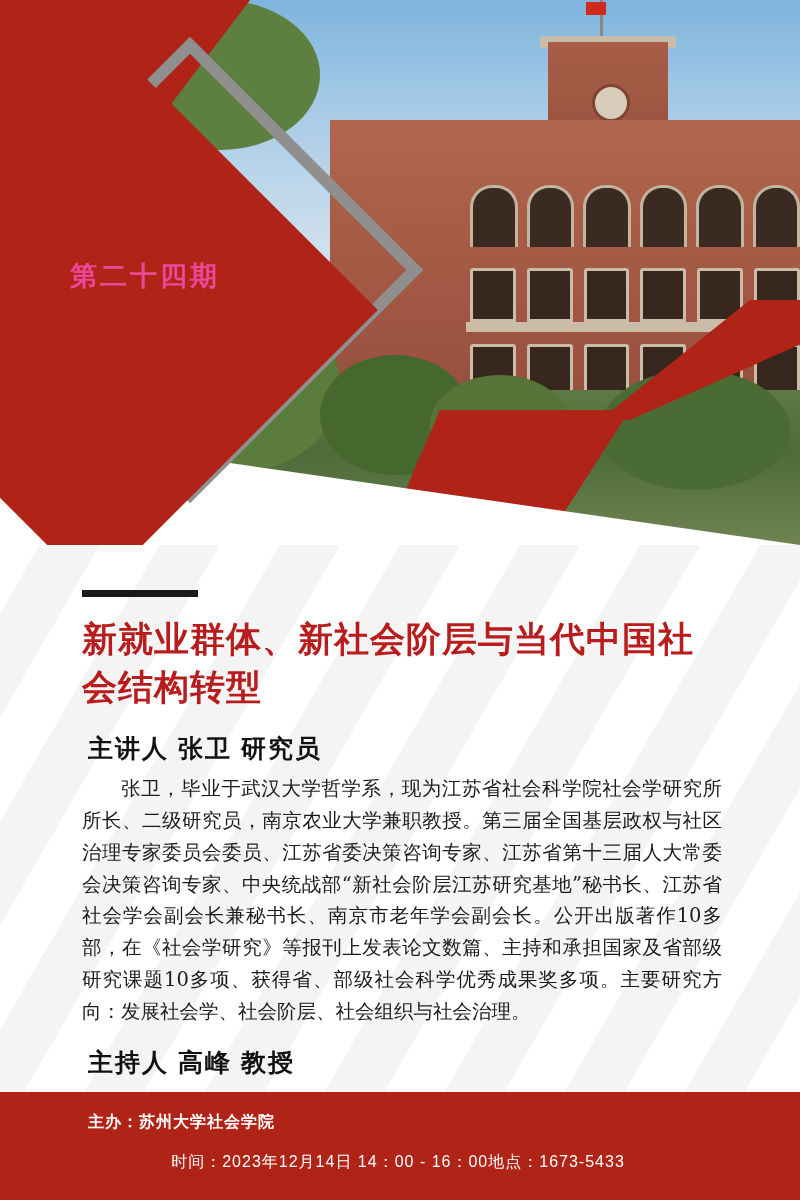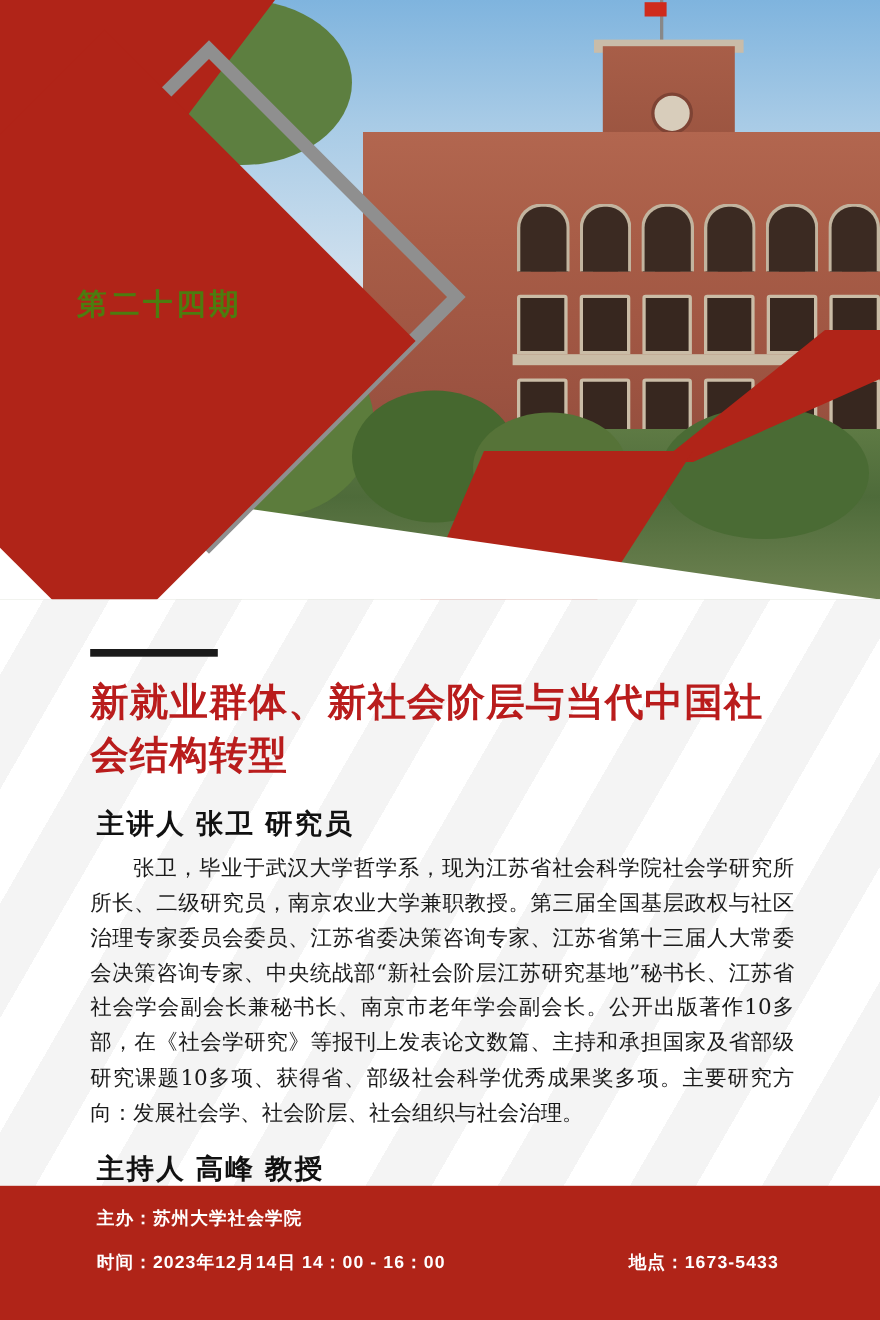--- a/index.html
+++ b/index.html
@@ -196,21 +196,21 @@
   }
   .brand-title {
     color: #ffffff;
     font-size: 46px;
     font-weight: bold;
     letter-spacing: 3px;
     line-height: 1.1;
     margin: 0 0 16px 0;
   }
   .brand-sub {
-    color: #4d7c0f;
+    color: #ec4899;
     font-size: 27px;
     font-weight: bold;
     letter-spacing: 3px;
     margin: 0 0 0 34px;
   }
 
   
   .stripes {
     position: absolute;
     left: 0; top: 545px;
@@ -266,39 +266,39 @@
     font-size: 25px;
     font-weight: bold;
     color: #111111;
     letter-spacing: 2px;
   }
 
   
   .footer {
     position: absolute;
     left: 0; bottom: 0;
-    width: 800px; height: 122px;
+    width: 800px; height: 108px;
     background: #b02418;
     color: #ffffff;
   }
   .footer-top {
     position: absolute;
     left: 88px; top: 20px;
     font-size: 16px;
     font-weight: bold;
     letter-spacing: 1px;
   }
   .footer-bottom {
     position: absolute;
     left: 88px; top: 60px;
     width: 640px;
     display: flex;
-    justify-content: space-between;
+    justify-content: center;
     font-size: 16px;
-    font-weight: bold;
+    font-weight: normal;
     letter-spacing: 1px;
   }
   .footer-place { margin-right: 20px; }
 </style>
 </head>
 <body>
 
 <div class="poster">
 
   <div class="hero">

